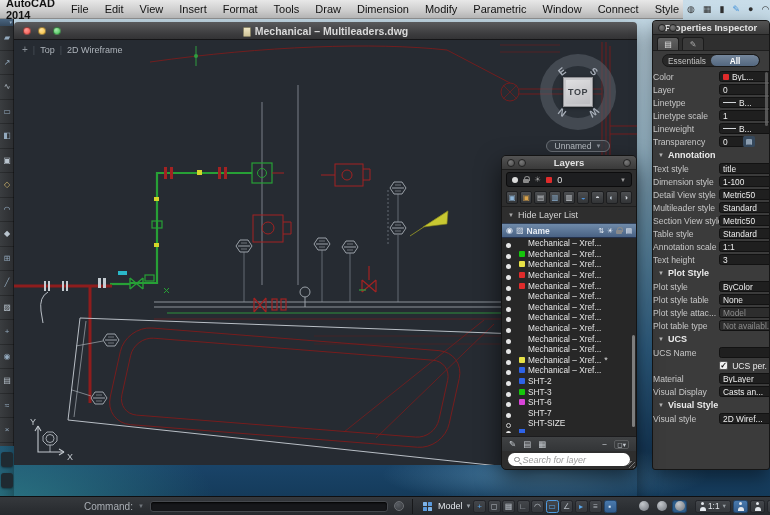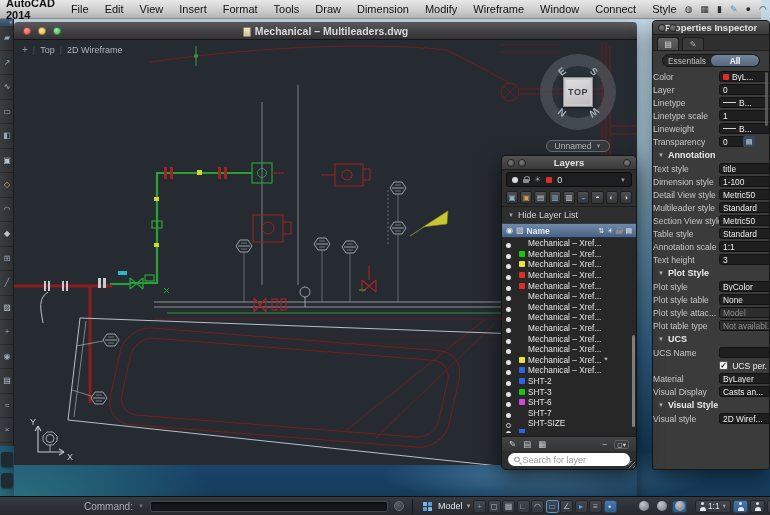--- a/index.html
+++ b/index.html
@@ -6,21 +6,21 @@
   html,body { width:770px; height:515px; overflow:hidden; }
   body { font-family:"Liberation Sans", sans-serif; position:relative; background:#333; }
   .screen { position:absolute; inset:0; width:770px; height:515px; overflow:hidden;
     background:linear-gradient(180deg,#c9dde9 0%,#a9cbde 28%,#6fa5c6 48%,#3a76a3 68%,#1d4a72 86%,#123653 100%); }
   .screen::before { content:""; position:absolute; left:0; bottom:0; width:220px; height:120px;
     background:radial-gradient(ellipse at 0% 100%, rgba(47,127,138,.9), rgba(47,127,138,0) 70%); }
   .screen::after { content:""; position:absolute; left:380px; bottom:10px; width:330px; height:60px;
     background:radial-gradient(ellipse at center, rgba(120,180,215,.5), rgba(120,180,215,0) 70%); }
 
   
-  .menubar { position:absolute; top:0; left:0; width:761px; height:19px; z-index:50;
+  .menubar { position:absolute; top:0; left:0; width:683px; height:19px; z-index:50;
     background:linear-gradient(180deg,#e8e8e8,#cfcfcf 55%,#b4b4b4); border-bottom:1px solid #8a8a8a;
     display:flex; align-items:center; font-size:11px; color:#111; }
   .appname { font-weight:bold; margin:0 8px 0 6px; }
   .mitem { margin:0 8px; }
   .mbar-right { margin-left:auto; display:flex; align-items:center; gap:8px; padding-right:8px; }
   .micon { font-size:9px; color:#2e2e2e; line-height:1; }
   .micon.pen { color:#3f8fd9; }
 
   
   .toolstrip { position:absolute; left:0; top:19px; width:14px; height:427px; z-index:10;
@@ -104,21 +104,21 @@
   .lrow .badge { margin-left:3px; font-size:9px; color:#dcdcdc; line-height:0; }
   .lscroll { position:absolute; right:1px; top:97px; width:3.5px; height:92px; background:#8d8d8d; border-radius:2px; opacity:.85; }
   .lfoot { flex:none; height:15px; background:linear-gradient(180deg,#404244,#333537); border-top:1px solid #1c1c1e;
     display:flex; align-items:center; gap:7px; padding:0 7px; color:#c9ced3; font-size:8.5px; }
   .lfoot .sp { flex:1; }
   .lfoot .drop { border:1px solid #5a5c5e; border-radius:2px; padding:0 2px; font-size:6.5px; line-height:8px; height:9px; }
   .lsearch { flex:none; height:18px; padding:2px 6px 3px; }
   .spill { height:13px; background:#fff; border-radius:7px; display:flex; align-items:center; gap:3px; padding:0 6px; }
   .smag { position:relative; width:5.5px; height:5.5px; border:1.2px solid #8a8a8a; border-radius:50%; flex:none; }
   .smag::after { content:""; position:absolute; left:4px; top:5px; width:3px; height:1.2px; background:#8a8a8a; transform:rotate(40deg); }
-  .spill .ph { font-size:9px; color:#9a9a9a; }
+  .spill .ph { font-size:9px; color:#9a9a9a;font-style:italic; }
   .grip { position:absolute; right:1px; bottom:1px; width:7px; height:7px;
     background:repeating-linear-gradient(135deg, transparent 0 2px, #777 2px 3px); }
 
   
   .props { position:absolute; left:652px; top:20px; width:118px; height:450px; z-index:15;
     background:#3b3b3b; border:1px solid #161616; border-radius:4px 4px 3px 3px; box-shadow:0 8px 20px rgba(0,0,0,.5);
     display:flex; flex-direction:column; overflow:hidden; }
   .props .pal-title { flex:none; }
   .ptabs { flex:none; height:16px; background:#2f2f2f; border-bottom:1px solid #1e1e1e; display:flex; align-items:flex-end; gap:3px; padding:0 4px; }
   .ptab { width:22px; height:13px; border:1px solid #1c1c1c; border-bottom:none; border-radius:3px 3px 0 0;
@@ -195,21 +195,21 @@
     <span id="menu-items" style="display:flex">
         <span class="mitem">File</span>
         <span class="mitem">Edit</span>
         <span class="mitem">View</span>
         <span class="mitem">Insert</span>
         <span class="mitem">Format</span>
         <span class="mitem">Tools</span>
         <span class="mitem">Draw</span>
         <span class="mitem">Dimension</span>
         <span class="mitem">Modify</span>
-        <span class="mitem">Wireframe</span>
+        <span class="mitem">Parametric</span>
         <span class="mitem">Window</span>
         <span class="mitem">Connect</span>
         <span class="mitem">Style</span>
       </span>
     <span class="mbar-right">
       <span id="status-icons" style="display:flex;gap:8px;align-items:center">
           <span class="micon">◍</span>
           <span class="micon">▦</span>
           <span class="micon">▮</span>
           <span class="micon pen">✎</span>

